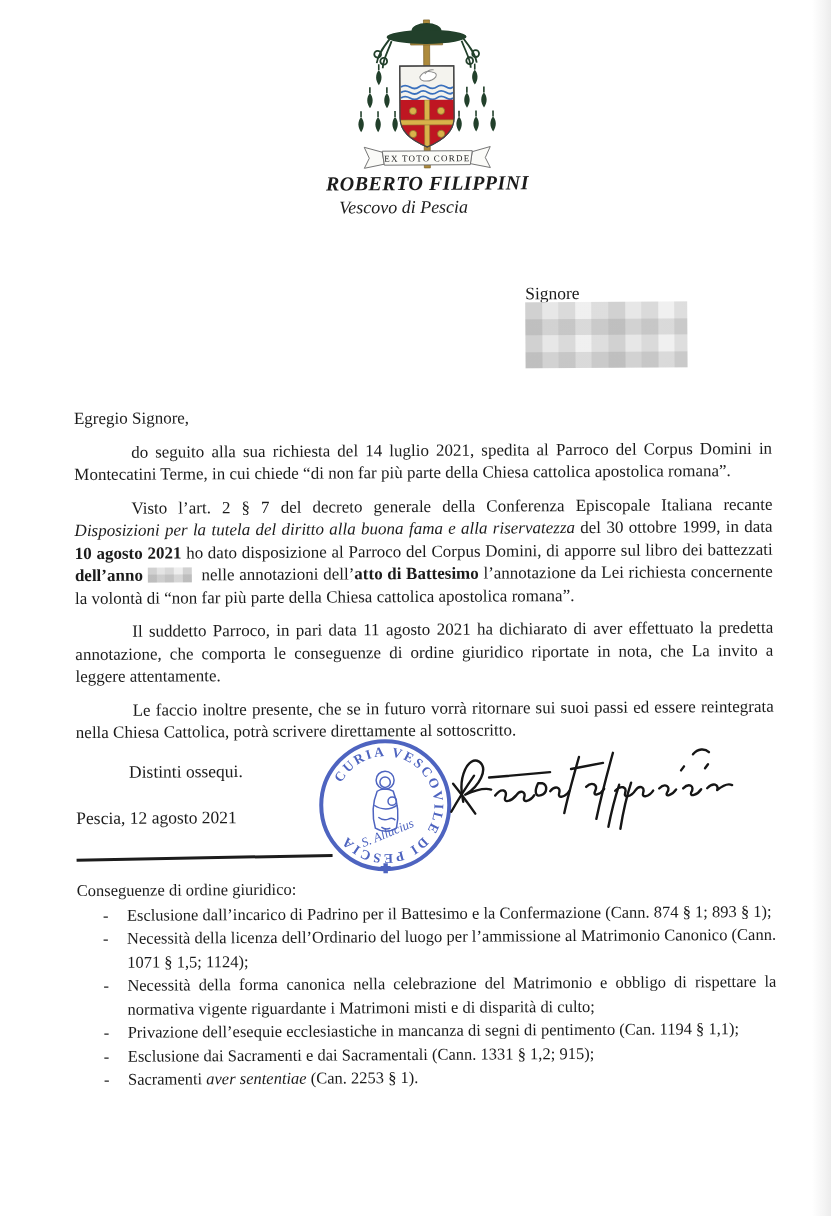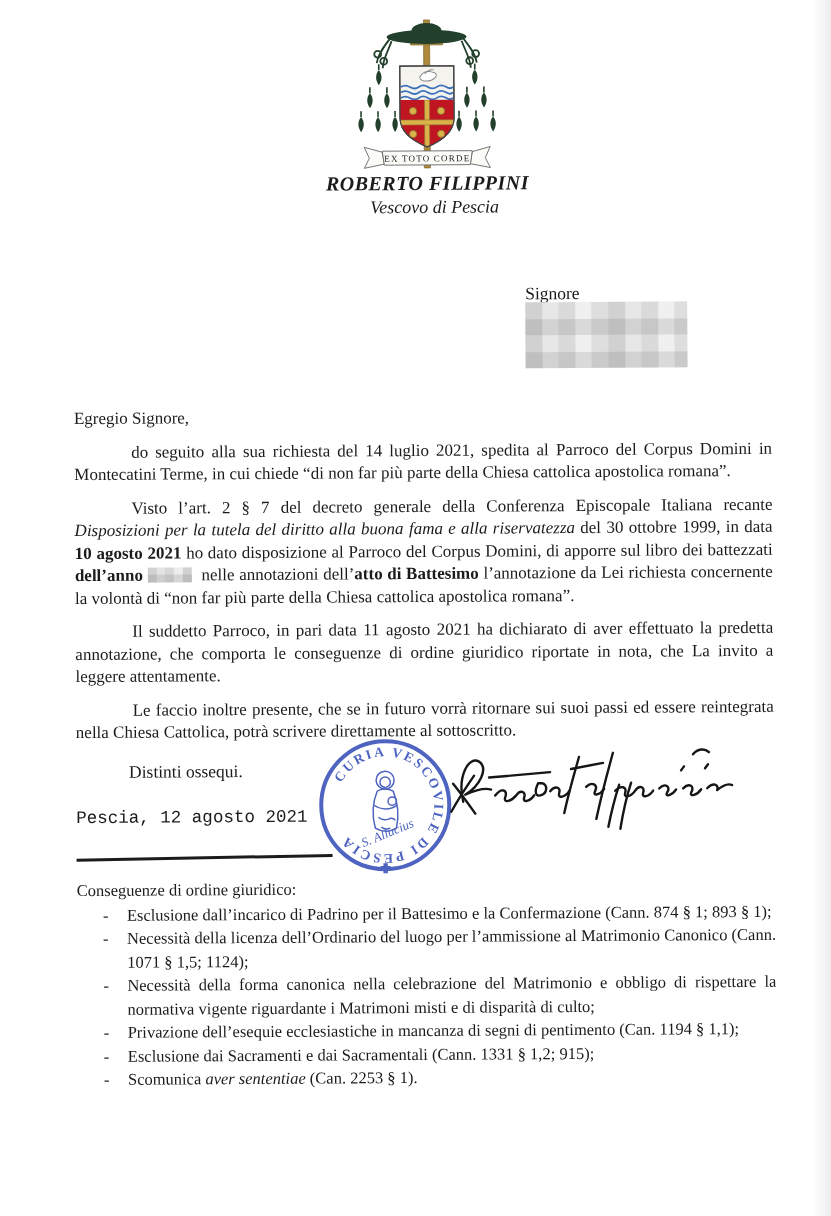--- a/index.html
+++ b/index.html
@@ -9,21 +9,21 @@
     font-family:"Liberation Serif", serif; color:#1b1b1b;
   }
   .scan{position:absolute; inset:0; transform:rotate(-0.35deg); transform-origin:415px 600px;}
 
   .crest{position:absolute; left:353px; top:8px;}
   .lh-name{
     position:absolute; left:430px; top:172px; transform:translateX(-50%);
     font-size:20px; font-weight:bold; font-style:italic; letter-spacing:0.5px; white-space:nowrap;
   }
   .lh-role{
-    position:absolute; left:437px; top:197px; transform:translateX(-50%);
+    position:absolute; left:406px; top:197px; transform:translateX(-50%);
     font-size:18px; font-style:italic; white-space:nowrap;
   }
 
   .recipient-label{position:absolute; left:527px; top:284px; font-size:17.5px;}
   .redact{
     background:
       repeating-linear-gradient(0deg, rgba(120,120,120,0.18) 0 16px, rgba(255,255,255,0.05) 16px 33px),
       repeating-linear-gradient(90deg, #cfcfcf 0 17px, #e6e6e6 17px 33px, #d8d8d8 33px 50px, #efefef 50px 66px, #dcdcdc 66px 83px);
     filter:blur(0.7px);
   }
@@ -36,21 +36,21 @@
       repeating-linear-gradient(90deg, #cfcfcf 0 9px, #e3e3e3 9px 17px, #d6d6d6 17px 26px, #ededed 26px 35px);
   }
 
   .body-text{position:absolute; left:75px; top:406px; width:698px; font-size:17px; line-height:22.5px; text-align:justify;}
   .body-text p{margin:0;}
   .body-text p.para{margin-top:11px; text-indent:57px;}
   .it{font-style:italic;}
   .bd{font-weight:bold;font-family:Liberation Serif, serif;}
 
   .closing{position:absolute; left:128px; top:760px; font-size:17.5px;text-align:right;}
-  .dateline{position:absolute; left:75px; top:806px; font-size:17.5px;font-family:Liberation Mono, monospace;}
+  .dateline{position:absolute; left:75px; top:806px; font-size:17.5px;}
 
   .stamp{position:absolute; left:310px; top:731px; opacity:0.92;}
   .signature{position:absolute; left:446px; top:740px;}
 
   .fn-rule{position:absolute; left:75px; top:855px; width:256px; height:2.5px; background:#1c1c1c; transform:rotate(-0.7deg);}
 
   .footnotes{position:absolute; left:75px; top:877px; width:699px; font-size:16.5px; line-height:23.5px; text-align:justify;}
   .fn-heading{margin:0 0 1px 0;}
   .fn-item{position:relative; padding-left:50px;}
   .fn-dash{position:absolute; left:26px; top:0;}
@@ -228,18 +228,18 @@
       <div class="fn-item">
         <span class="fn-dash">-</span>
         <span class="fn-text">Privazione dell’esequie ecclesiastiche in mancanza di segni di pentimento (Can. 1194 § 1,1);</span>
       </div>
       <div class="fn-item">
         <span class="fn-dash">-</span>
         <span class="fn-text">Esclusione dai Sacramenti e dai Sacramentali (Cann. 1331 § 1,2; 915);</span>
       </div>
       <div class="fn-item">
         <span class="fn-dash">-</span>
-        <span class="fn-text"><span>Scomunica </span><span class="it">aver sententiae</span><span> (Can. 2253 § 1).</span></span>
+        <span class="fn-text"><span>Sacramenti </span><span class="it">aver sententiae</span><span> (Can. 2253 § 1).</span></span>
       </div>
     </div>
 
   </div>
 </div>
 
 </body></html>

